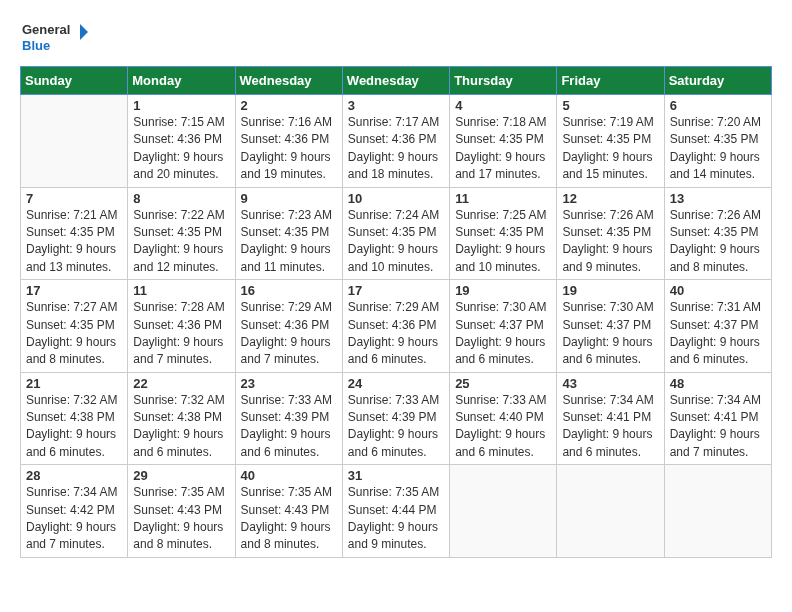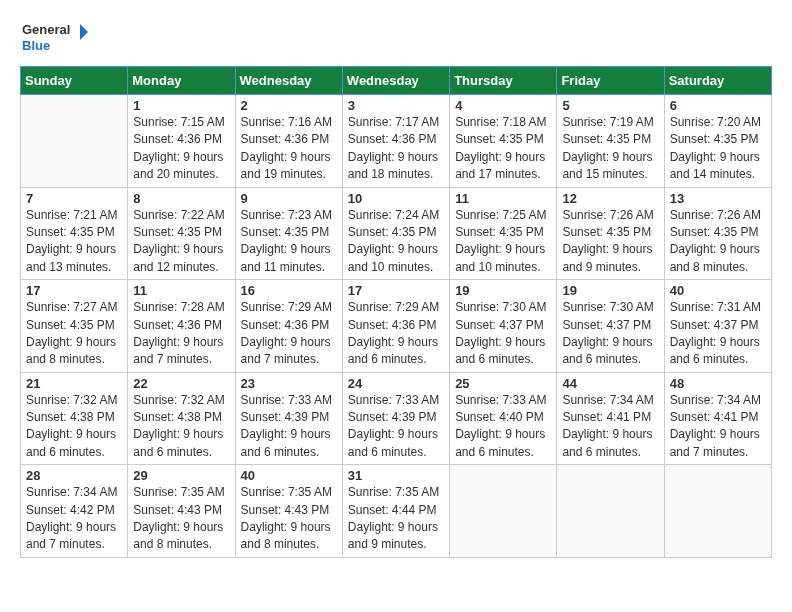--- a/index.html
+++ b/index.html
@@ -132,21 +132,21 @@
           <td><span class="day-num">19</span><span class="cell-text">Sunrise: 7:30 AM<br>Sunset: 4:37 PM<br>Daylight: 9 hours and 6 minutes.</span></td>
           <td><span class="day-num">19</span><span class="cell-text">Sunrise: 7:30 AM<br>Sunset: 4:37 PM<br>Daylight: 9 hours and 6 minutes.</span></td>
           <td><span class="day-num">40</span><span class="cell-text">Sunrise: 7:31 AM<br>Sunset: 4:37 PM<br>Daylight: 9 hours and 6 minutes.</span></td>
         </tr>
         <tr>
           <td><span class="day-num">21</span><span class="cell-text">Sunrise: 7:32 AM<br>Sunset: 4:38 PM<br>Daylight: 9 hours and 6 minutes.</span></td>
           <td><span class="day-num">22</span><span class="cell-text">Sunrise: 7:32 AM<br>Sunset: 4:38 PM<br>Daylight: 9 hours and 6 minutes.</span></td>
           <td><span class="day-num">23</span><span class="cell-text">Sunrise: 7:33 AM<br>Sunset: 4:39 PM<br>Daylight: 9 hours and 6 minutes.</span></td>
           <td><span class="day-num">24</span><span class="cell-text">Sunrise: 7:33 AM<br>Sunset: 4:39 PM<br>Daylight: 9 hours and 6 minutes.</span></td>
           <td><span class="day-num">25</span><span class="cell-text">Sunrise: 7:33 AM<br>Sunset: 4:40 PM<br>Daylight: 9 hours and 6 minutes.</span></td>
-          <td><span class="day-num">44</span><span class="cell-text">Sunrise: 7:34 AM<br>Sunset: 4:41 PM<br>Daylight: 9 hours and 6 minutes.</span></td>
+          <td><span class="day-num">43</span><span class="cell-text">Sunrise: 7:34 AM<br>Sunset: 4:41 PM<br>Daylight: 9 hours and 6 minutes.</span></td>
           <td><span class="day-num">48</span><span class="cell-text">Sunrise: 7:34 AM<br>Sunset: 4:41 PM<br>Daylight: 9 hours and 7 minutes.</span></td>
         </tr>
         <tr>
           <td><span class="day-num">28</span><span class="cell-text">Sunrise: 7:34 AM<br>Sunset: 4:42 PM<br>Daylight: 9 hours and 7 minutes.</span></td>
           <td><span class="day-num">29</span><span class="cell-text">Sunrise: 7:35 AM<br>Sunset: 4:43 PM<br>Daylight: 9 hours and 8 minutes.</span></td>
           <td><span class="day-num">40</span><span class="cell-text">Sunrise: 7:35 AM<br>Sunset: 4:43 PM<br>Daylight: 9 hours and 8 minutes.</span></td>
           <td><span class="day-num">31</span><span class="cell-text">Sunrise: 7:35 AM<br>Sunset: 4:44 PM<br>Daylight: 9 hours and 9 minutes.</span></td>
           <td class="empty"></td>
           <td class="empty"></td>
           <td class="empty"></td>

